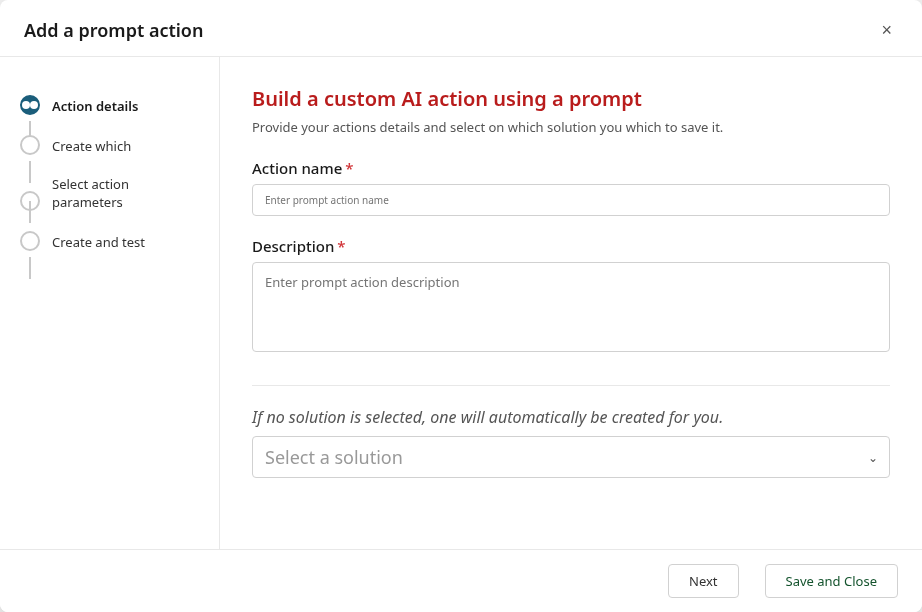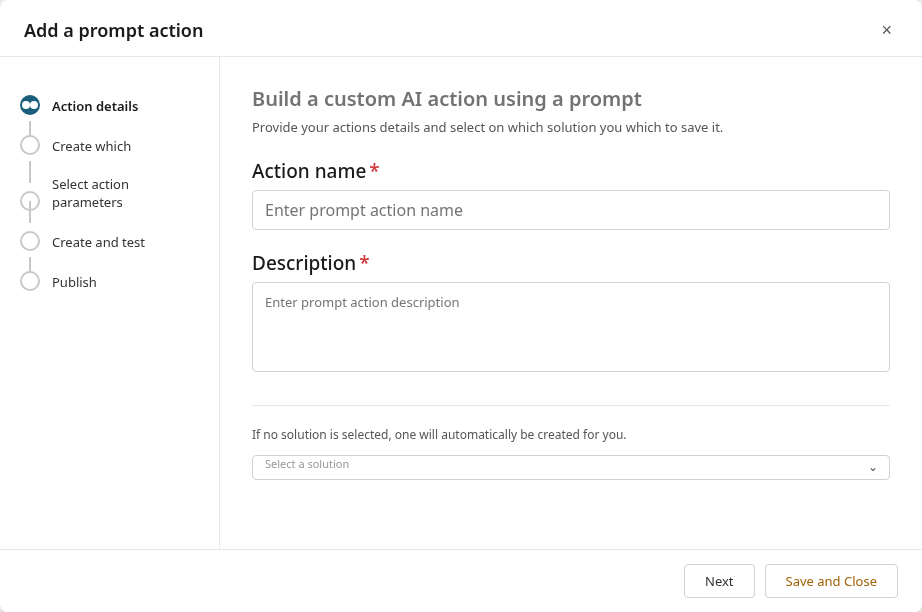--- a/index.html
+++ b/index.html
@@ -110,46 +110,46 @@
     .main-content {
       flex: 1;
       padding: 28px 32px 24px 32px;
       overflow-y: auto;
       display: flex;
       flex-direction: column;
     }
     .content-title {
       font-size: 20px;
       font-weight: 600;
-      color: #737373;
+      color: #b91c1c;
       margin-bottom: 6px;
     }
     .content-subtitle {
       font-size: 13px;
       color: #555;
       margin-bottom: 22px;
     }
     .field-label {
-      font-size: 19px;
+      font-size: 15px;
       font-weight: 500;
       color: #1a1a1a;
       margin-bottom: 6px;
       display: flex;
       align-items: center;
       gap: 3px;
     }
     .required-star {
       color: #d13438;
     }
     .text-input {
       width: 100%;
       border: 1px solid #d1d1d1;
       border-radius: 4px;
       padding: 8px 12px;
-      font-size: 16px;
+      font-size: 10px;
       color: #555;
       outline: none;
       font-family: inherit;
     }
     .textarea-input {
       width: 100%;
       border: 1px solid #d1d1d1;
       border-radius: 4px;
       padding: 10px 12px;
       font-size: 13px;
@@ -161,34 +161,35 @@
     }
     .field-group {
       margin-bottom: 20px;
     }
     .divider {
       border: none;
       border-top: 1px solid #e8e8e8;
       margin: 8px 0 20px 0;
     }
     .solution-hint {
-      font-size: 12px;
+      font-size: 16px;
       color: #555;
       margin-bottom: 8px;
+      font-style: italic;
     }
     .select-wrapper {
       position: relative;
       width: 100%;
     }
     .select-input {
       width: 100%;
       border: 1px solid #d1d1d1;
       border-radius: 4px;
-      padding: 0 36px 8px 12px;
-      font-size: 11px;
+      padding: 8px 36px 8px 12px;
+      font-size: 18px;
       color: #999;
       appearance: none;
       background: #ffffff;
       outline: none;
       font-family: inherit;
       cursor: pointer;
     }
     .select-chevron {
       position: absolute;
       right: 12px;
@@ -218,31 +219,31 @@
       font-weight: 600;
       cursor: help;
     }
     
     .dialog-footer {
       border-top: 1px solid #e8e8e8;
       padding: 14px 24px;
       display: flex;
       align-items: center;
       justify-content: flex-end;
-      gap: 10px;
+      gap: 26px;
       flex-shrink: 0;
       background: #ffffff;
     }
     .btn-secondary {
       padding: 7px 20px;
       border: 1px solid #d1d1d1;
       border-radius: 4px;
       background: #ffffff;
       font-size: 13px;
-      color: #a16207;
+      color: #14532d;
       cursor: pointer;
       font-family: inherit;
     }
     .btn-primary {
       padding: 7px 20px;
       border: 1px solid #d1d1d1;
       border-radius: 4px;
       background: #ffffff;
       font-size: 13px;
       color: #333;
@@ -283,24 +284,20 @@
         <div class="step-circle"></div>
         <span class="step-label">Select action parameters</span>
       </div>
 
       <div class="step-item" style="position:relative;">
         <div class="step-connector"></div>
         <div class="step-circle"></div>
         <span class="step-label">Create and test</span>
       </div>
 
-      <div class="step-item" style="position:relative;">
-        <div class="step-circle"></div>
-        <span class="step-label">Publish</span>
-      </div>
 
     </div>
 
     <div class="main-content">
       <h2 class="content-title">Build a custom AI action using a prompt</h2>
       <p class="content-subtitle">Provide your actions details and select on which solution you which to save it.</p>
 
       <div class="field-group">
         <div class="field-label">
           <span>Action name</span>

